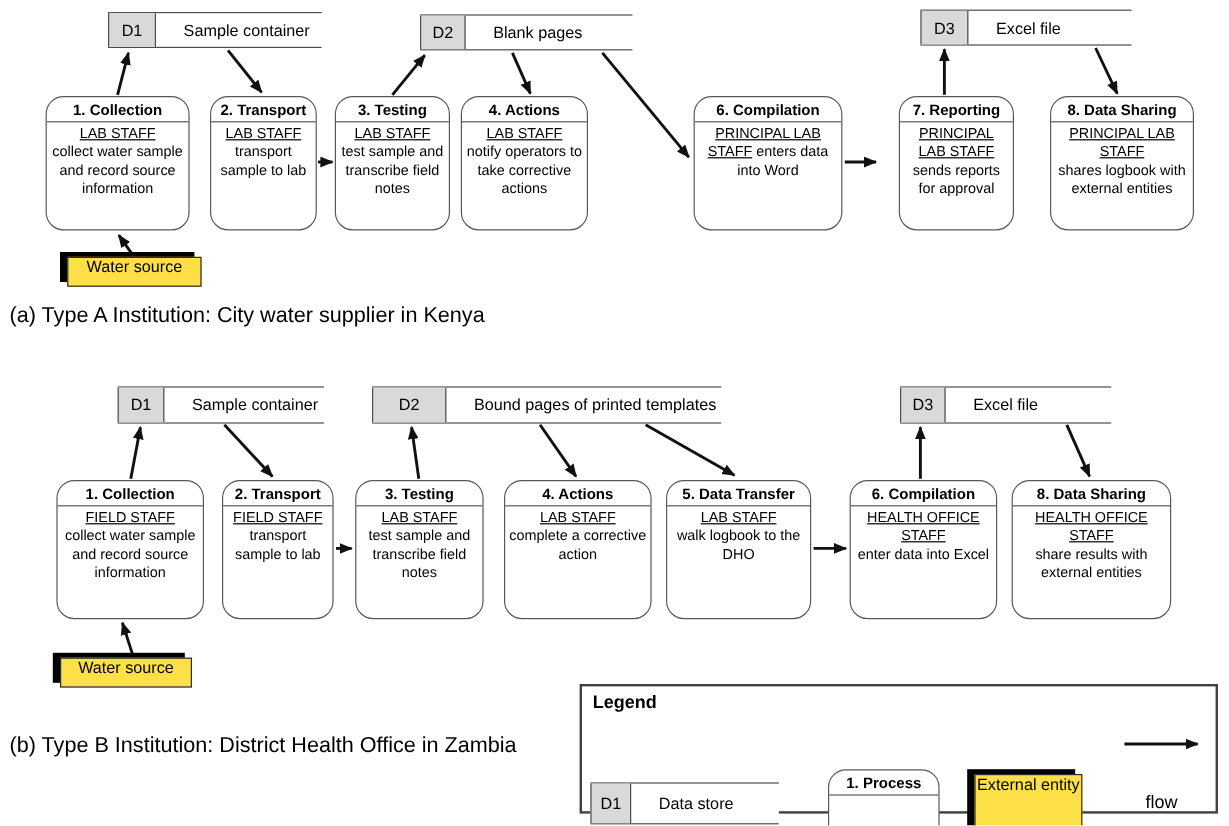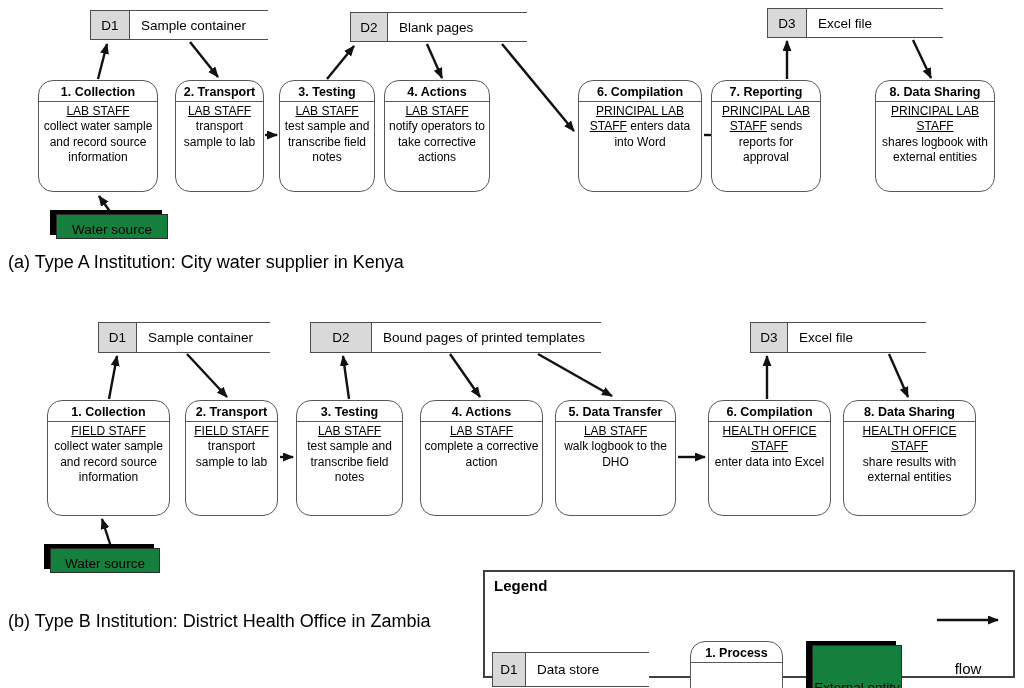--- a/index.html
+++ b/index.html
@@ -27,26 +27,26 @@
     position:absolute; z-index:1; display:flex; align-items:stretch;
     background:#fff; box-sizing:border-box;
     border-top:1.7px solid #4d4d4d; border-bottom:1.7px solid #4d4d4d;
     font-size:13.5px;
   }
   .dcell {
     background:#d9d9d9; border-left:1.8px solid #4d4d4d; border-right:1.8px solid #4d4d4d;
     display:flex; align-items:center; justify-content:center; flex:0 0 auto;
     box-sizing:border-box;
   }
-  .dlabel { display:flex; align-items:center; padding-left:11px; white-space:nowrap; }
+  .dlabel { display:flex; align-items:center; padding-left:23px; white-space:nowrap; }
 
   .external {
-    position:absolute; z-index:1; background:#15803d;
+    position:absolute; z-index:1; background:#fde047;
     border:1.8px solid #2b2b2b; box-shadow:-6px -4px 0 0 #000;
-    display:flex; align-items:flex-end; justify-content:center;
+    display:flex; align-items:flex-start; justify-content:center;
     text-align:center; font-size:13.5px; line-height:1.2; box-sizing:border-box;
   }
 
   .caption { position:absolute; z-index:1; font-size:18px; }
 
   .legend-box { position:absolute; z-index:1; background:#fff; border:2px solid #404040; box-sizing:border-box; }
   .legend-title { position:absolute; z-index:2; font-weight:bold; font-size:15px; }
   .lg { z-index:2;margin-top:39px; }
   .flow-label { position:absolute; z-index:2; font-size:15px; text-align:center; }
   .flow-svg { position:absolute; z-index:2; }
@@ -129,21 +129,21 @@
       <span class="desc">notify operators to take corrective actions</span>
     </div>
   </div>
   <div class="process inline-desc" style="left:578px;top:80px;width:124px;height:112px">
     <div class="ptitle">6. Compilation</div>
     <div class="pbody">
       <span class="actor">PRINCIPAL LAB STAFF</span>
       <span class="desc">enters data into Word</span>
     </div>
   </div>
-  <div class="process inline-desc" style="left:711px;top:80px;width:110px;height:112px">
+  <div class="process inline-desc" style="left:749px;top:80px;width:96px;height:112px">
     <div class="ptitle">7. Reporting</div>
     <div class="pbody">
       <span class="actor">PRINCIPAL LAB STAFF</span>
       <span class="desc">sends reports for approval</span>
     </div>
   </div>
   <div class="process" style="left:875px;top:80px;width:120px;height:112px">
     <div class="ptitle">8. Data Sharing</div>
     <div class="pbody">
       <span class="actor">PRINCIPAL LAB STAFF</span>

